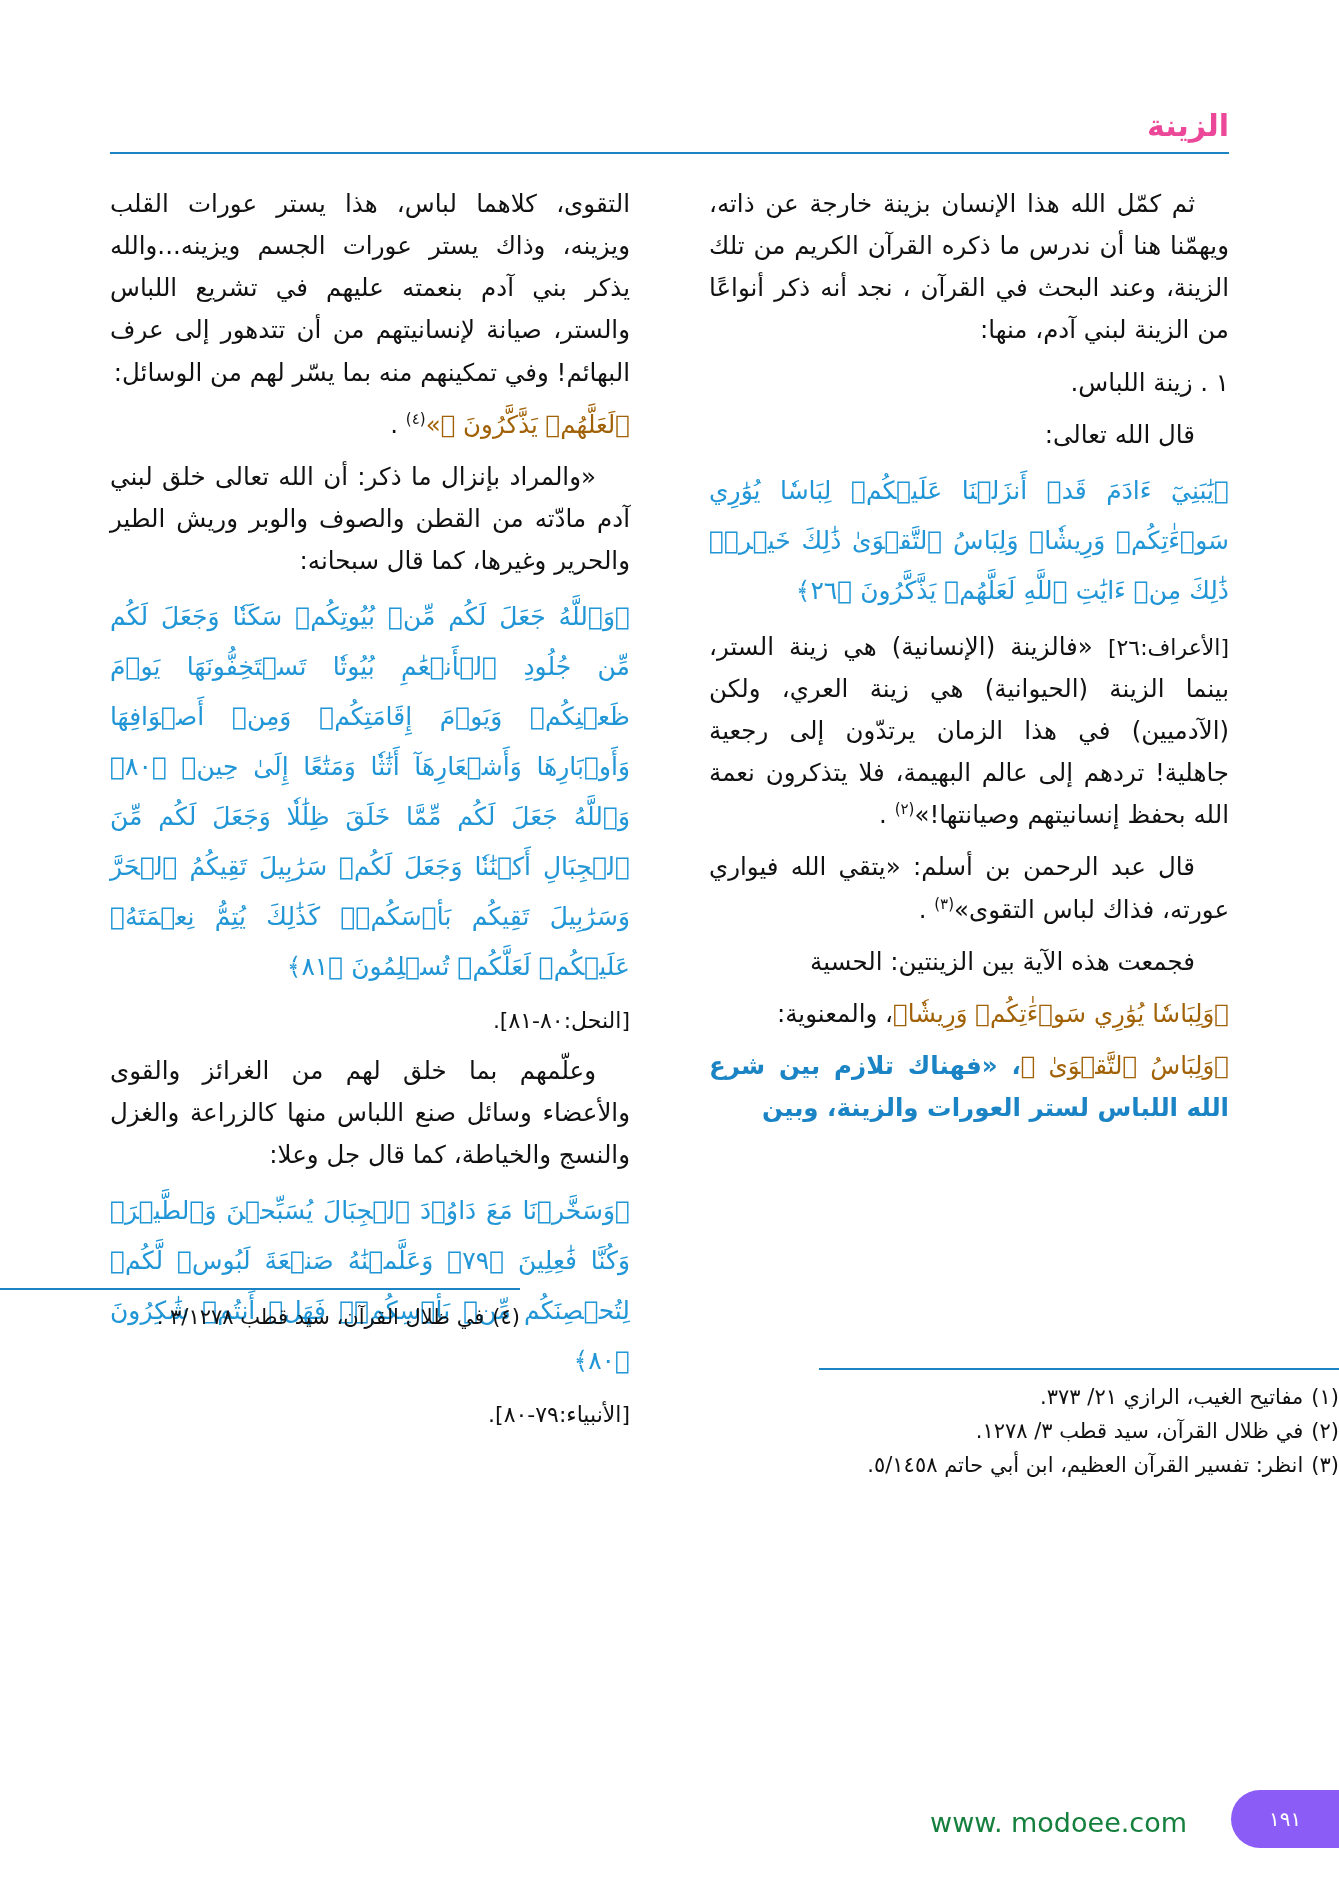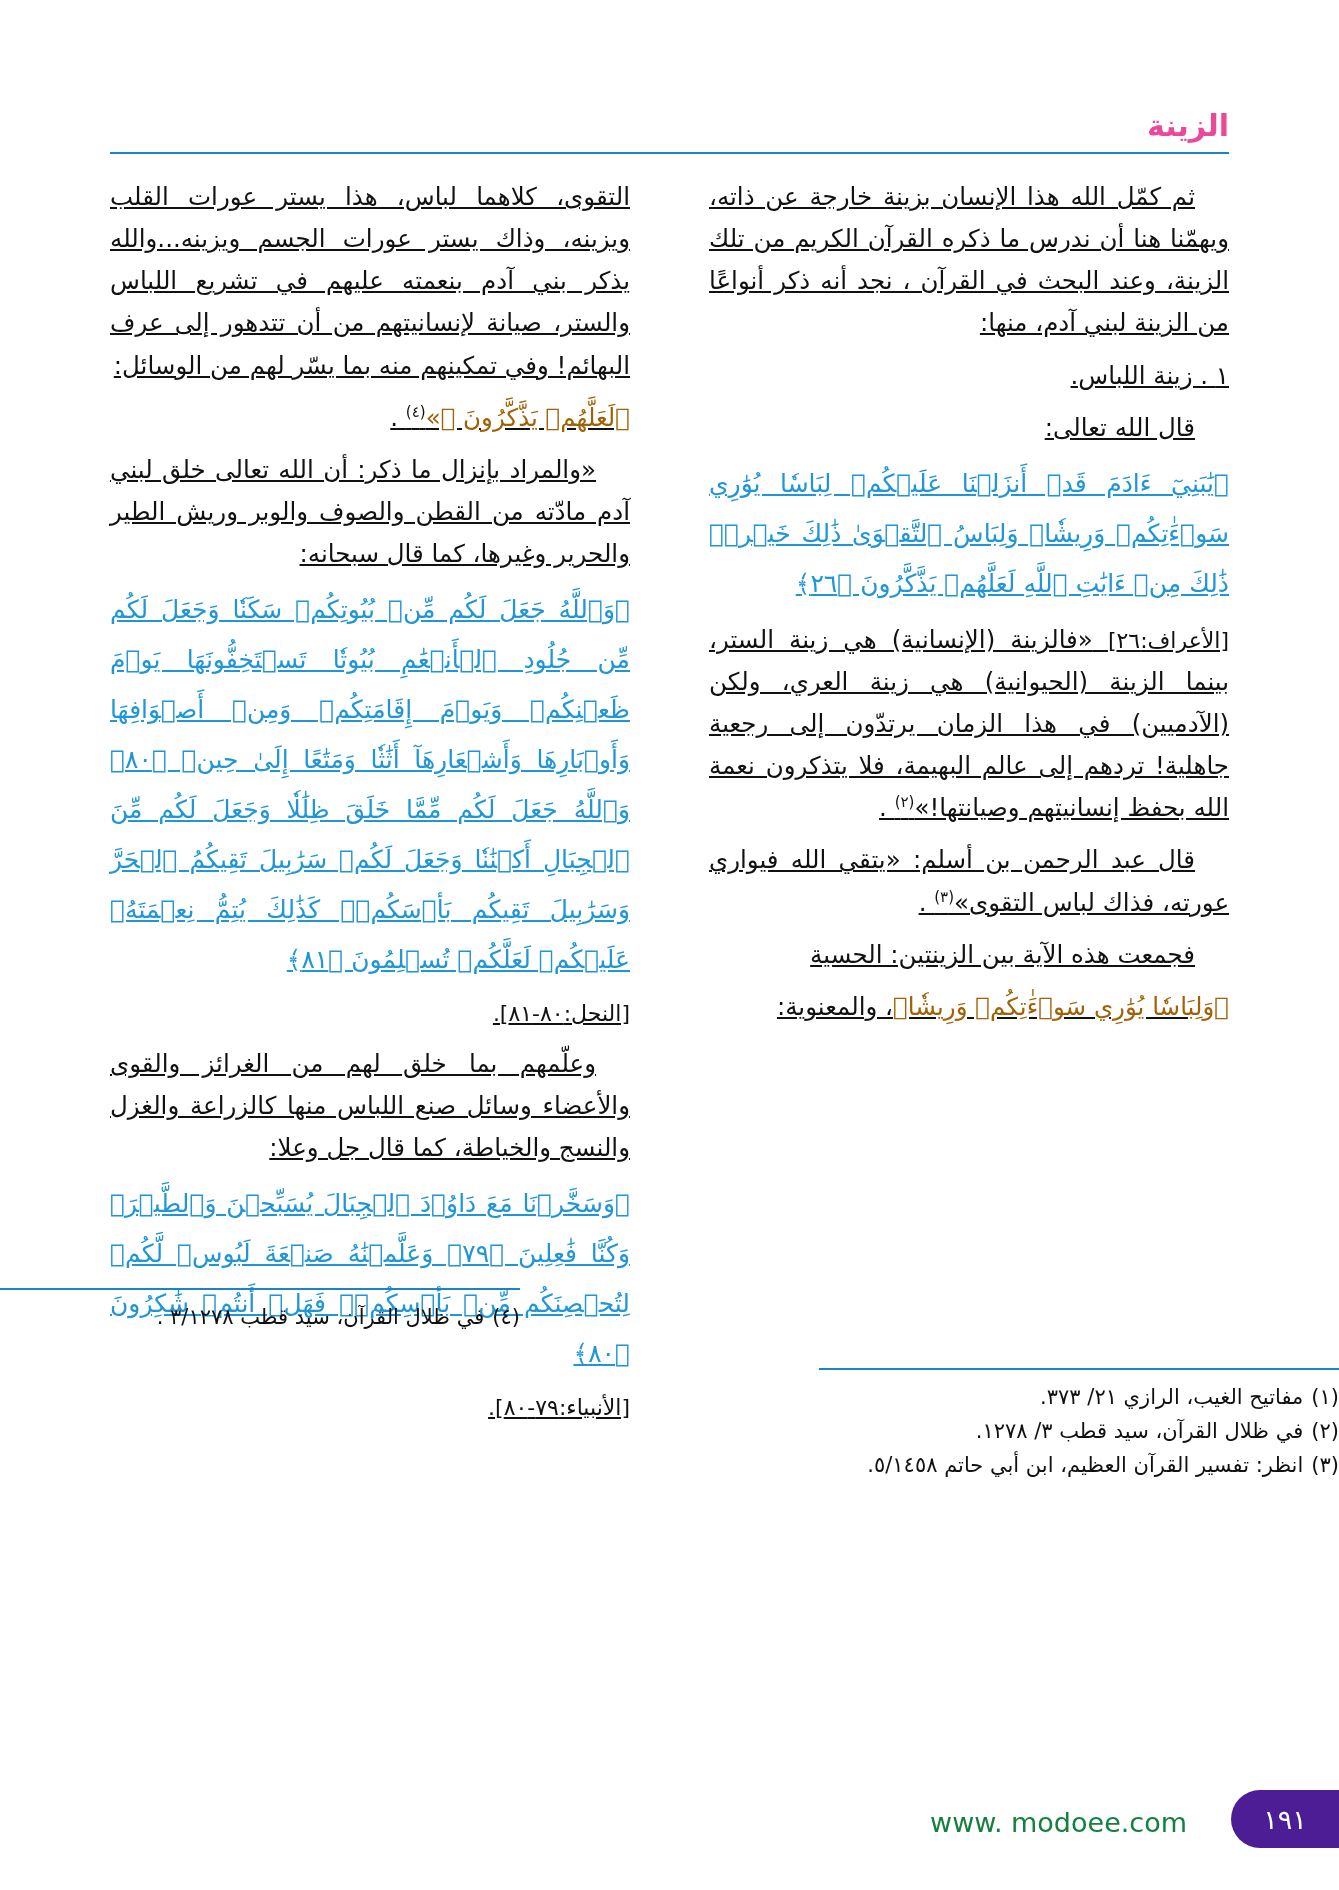--- a/index.html
+++ b/index.html
@@ -43,21 +43,21 @@
   .col{
     position:absolute;top:0;
     width:520px;
     font-size:24.5px;
     line-height:1.72;
     text-align:justify;
     text-justify:inter-word;
   }
   .col-right{right:0;}
   .col-left{left:0;}
-  .col p{margin:0 0 10px 0;text-decoration:underline;}
+  .col p{margin:7px 0 10px 0;}
   .indent{text-indent:34px;}
   .quran{
     color:#2196d6;
     font-size:25px;
     line-height:2.0;
     direction:rtl;
     text-align:justify;
   }
   .quran-inline{
     color:#a16207;
@@ -95,26 +95,26 @@
   .fn-txt{flex:1 1 auto;}
   
   .footer{
     position:absolute;
     left:0;right:0;bottom:0;height:130px;
   }
   .page-tab{
     position:absolute;
     right:0;bottom:42px;
     width:108px;height:58px;
-    background:#4c1d95;
+    background:#8b5cf6;
     border-top-left-radius:30px;
     border-bottom-left-radius:30px;
     color:#fff;
     display:flex;align-items:center;justify-content:center;
-    font-size:27px;
+    font-size:20px;
     letter-spacing:1px;
   }
   .site{
     position:absolute;
     right:152px;bottom:52px;
     color:#15803d;
     font-size:27px;
     direction:ltr;
     font-family:"DejaVu Sans","Liberation Sans",sans-serif;
   }
@@ -142,20 +142,21 @@
       <p class="quran">﴿يَٰبَنِيٓ ءَادَمَ قَدۡ أَنزَلۡنَا عَلَيۡكُمۡ لِبَاسٗا يُوَٰرِي سَوۡءَٰتِكُمۡ وَرِيشٗاۖ وَلِبَاسُ ٱلتَّقۡوَىٰ ذَٰلِكَ خَيۡرٞۚ ذَٰلِكَ مِنۡ ءَايَٰتِ ٱللَّهِ لَعَلَّهُمۡ يَذَّكَّرُونَ ﴿٢٦﴾</p>
 
       <p><span class="ref">[الأعراف:٢٦]</span> <span>«فالزينة (الإنسانية) هي زينة الستر، بينما الزينة (الحيوانية) هي زينة العري، ولكن (الآدميين) في هذا الزمان يرتدّون إلى رجعية جاهلية! تردهم إلى عالم البهيمة، فلا يتذكرون نعمة الله بحفظ إنسانيتهم وصيانتها!»</span><span class="sup">(٢)</span> .</p>
 
       <p class="indent"><span>قال عبد الرحمن بن أسلم: «يتقي الله فيواري عورته، فذاك لباس التقوى»</span><span class="sup">(٣)</span> .</p>
 
       <p class="indent">فجمعت هذه الآية بين الزينتين: الحسية</p>
 
       <p><span class="quran-inline">﴿وَلِبَاسٗا يُوَٰرِي سَوۡءَٰتِكُمۡ وَرِيشٗا﴾</span><span>، والمعنوية:</span></p>
 
+      <p><span class="quran-inline">﴿وَلِبَاسُ ٱلتَّقۡوَىٰ ﴾</span><span class="blue-bold">، «فهناك تلازم بين شرع الله اللباس لستر العورات والزينة، وبين</span></p>
     </div>
 
     <div class="col col-left">
       <p>التقوى، كلاهما لباس، هذا يستر عورات القلب ويزينه، وذاك يستر عورات الجسم ويزينه...والله يذكر بني آدم بنعمته عليهم في تشريع اللباس والستر، صيانة لإنسانيتهم من أن تتدهور إلى عرف البهائم! وفي تمكينهم منه بما يسّر لهم من الوسائل:</p>
 
       <p><span class="quran-inline">﴿لَعَلَّهُمۡ يَذَّكَّرُونَ ﴾»</span><span class="sup">(٤)</span> .</p>
 
       <p class="indent">«والمراد بإنزال ما ذكر: أن الله تعالى خلق لبني آدم مادّته من القطن والصوف والوبر وريش الطير والحرير وغيرها، كما قال سبحانه:</p>
 
       <p class="quran">﴿وَٱللَّهُ جَعَلَ لَكُم مِّنۢ بُيُوتِكُمۡ سَكَنٗا وَجَعَلَ لَكُم مِّن جُلُودِ ٱلۡأَنۡعَٰمِ بُيُوتٗا تَسۡتَخِفُّونَهَا يَوۡمَ ظَعۡنِكُمۡ وَيَوۡمَ إِقَامَتِكُمۡ وَمِنۡ أَصۡوَافِهَا وَأَوۡبَارِهَا وَأَشۡعَارِهَآ أَثَٰثٗا وَمَتَٰعًا إِلَىٰ حِينٖ ﴿٨٠﴾ وَٱللَّهُ جَعَلَ لَكُم مِّمَّا خَلَقَ ظِلَٰلٗا وَجَعَلَ لَكُم مِّنَ ٱلۡجِبَالِ أَكۡنَٰنٗا وَجَعَلَ لَكُمۡ سَرَٰبِيلَ تَقِيكُمُ ٱلۡحَرَّ وَسَرَٰبِيلَ تَقِيكُم بَأۡسَكُمۡۚ كَذَٰلِكَ يُتِمُّ نِعۡمَتَهُۥ عَلَيۡكُمۡ لَعَلَّكُمۡ تُسۡلِمُونَ ﴿٨١﴾</p>

